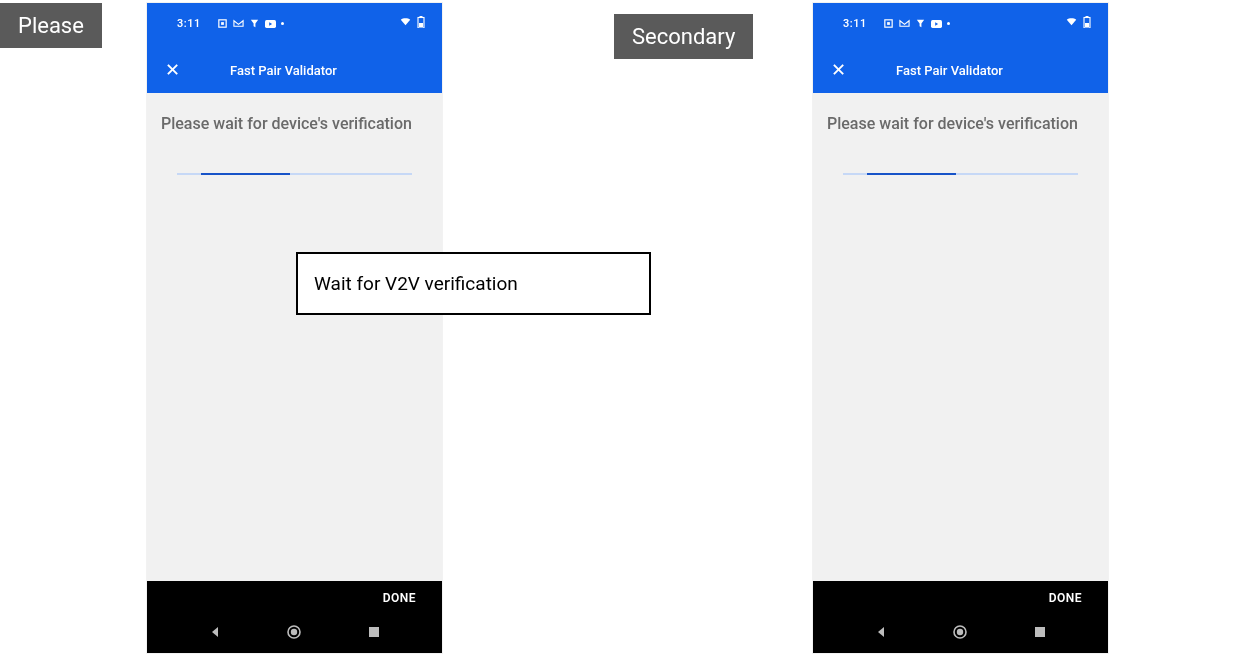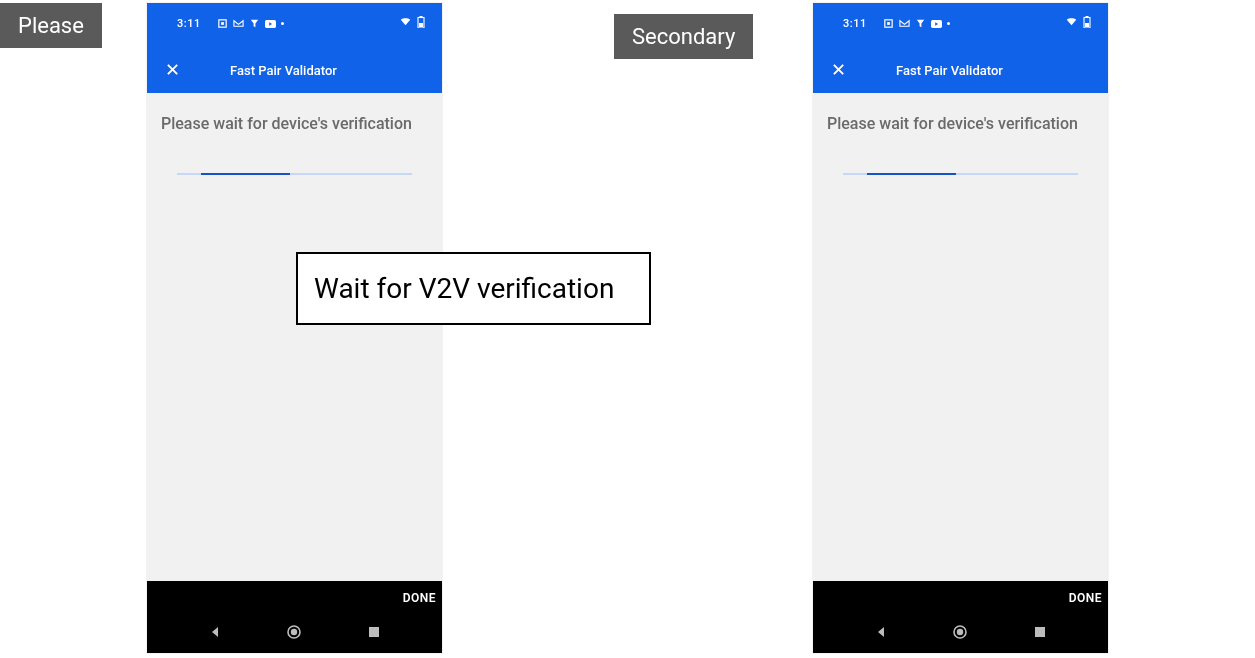--- a/index.html
+++ b/index.html
@@ -15,21 +15,21 @@
       background: #5a5a5a;
       color: #ffffff;
       font-size: 22px;
       padding: 10px 18px;
       z-index: 5;
     }
     .callout-box {
       position: absolute;
       border: 2px solid #000;
       background: #fff;
-      font-size: 28px;
+      font-size: 19px;
       color: #000;
       padding: 18px 16px;
       z-index: 6;
     }
     .phone {
       position: absolute;
       width: 295px;
       height: 650px;
       background: #f1f1f1;
       display: flex;
@@ -125,21 +125,21 @@
       background: #000;
       height: 72px;
       display: flex;
       flex-direction: column;
     }
     .done-row {
       height: 34px;
       display: flex;
       justify-content: flex-end;
       align-items: center;
-      padding-right: 6px;
+      padding-right: 26px;
     }
     .done-btn {
       color: #fff;
       font-size: 12px;
       font-weight: 600;
       letter-spacing: 0.5px;
       cursor: pointer;
     }
     .nav-row {
       flex: 1;

